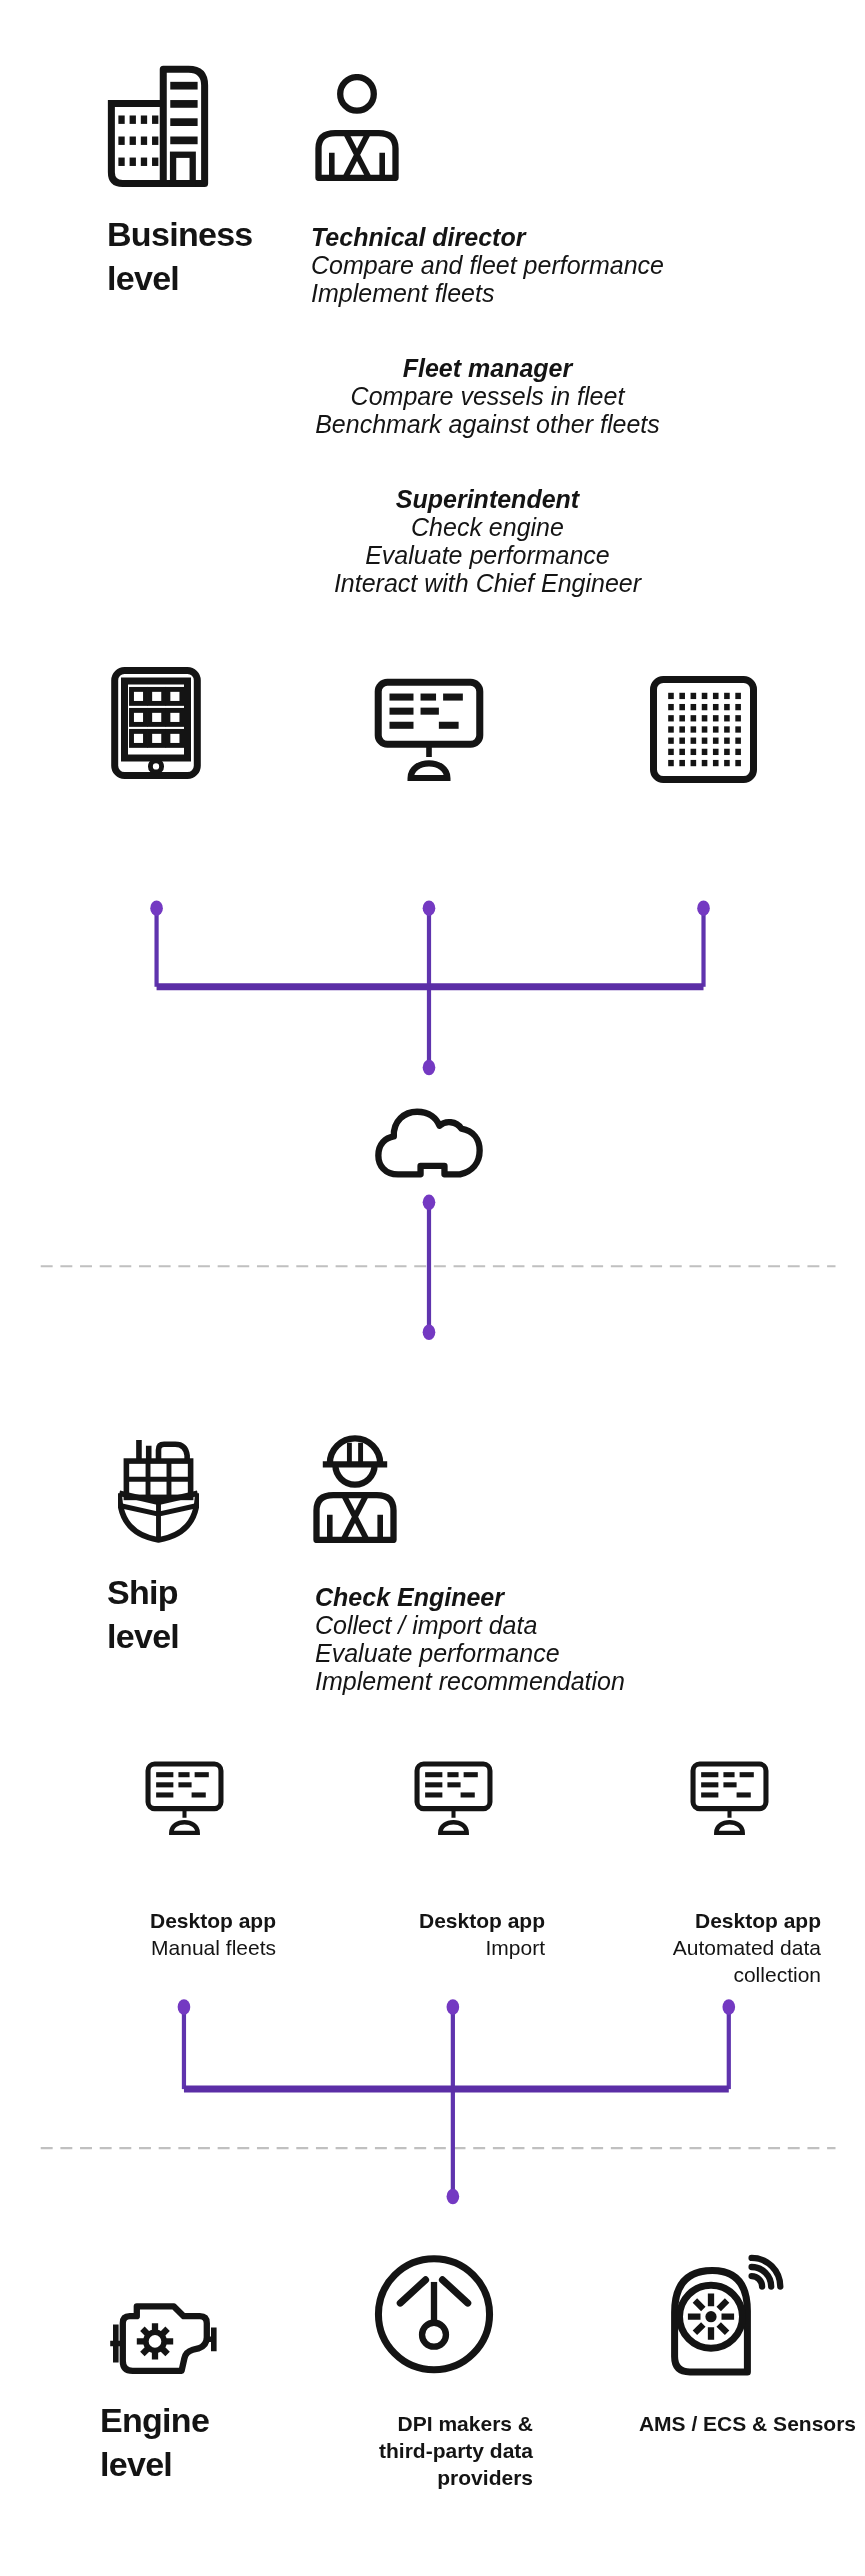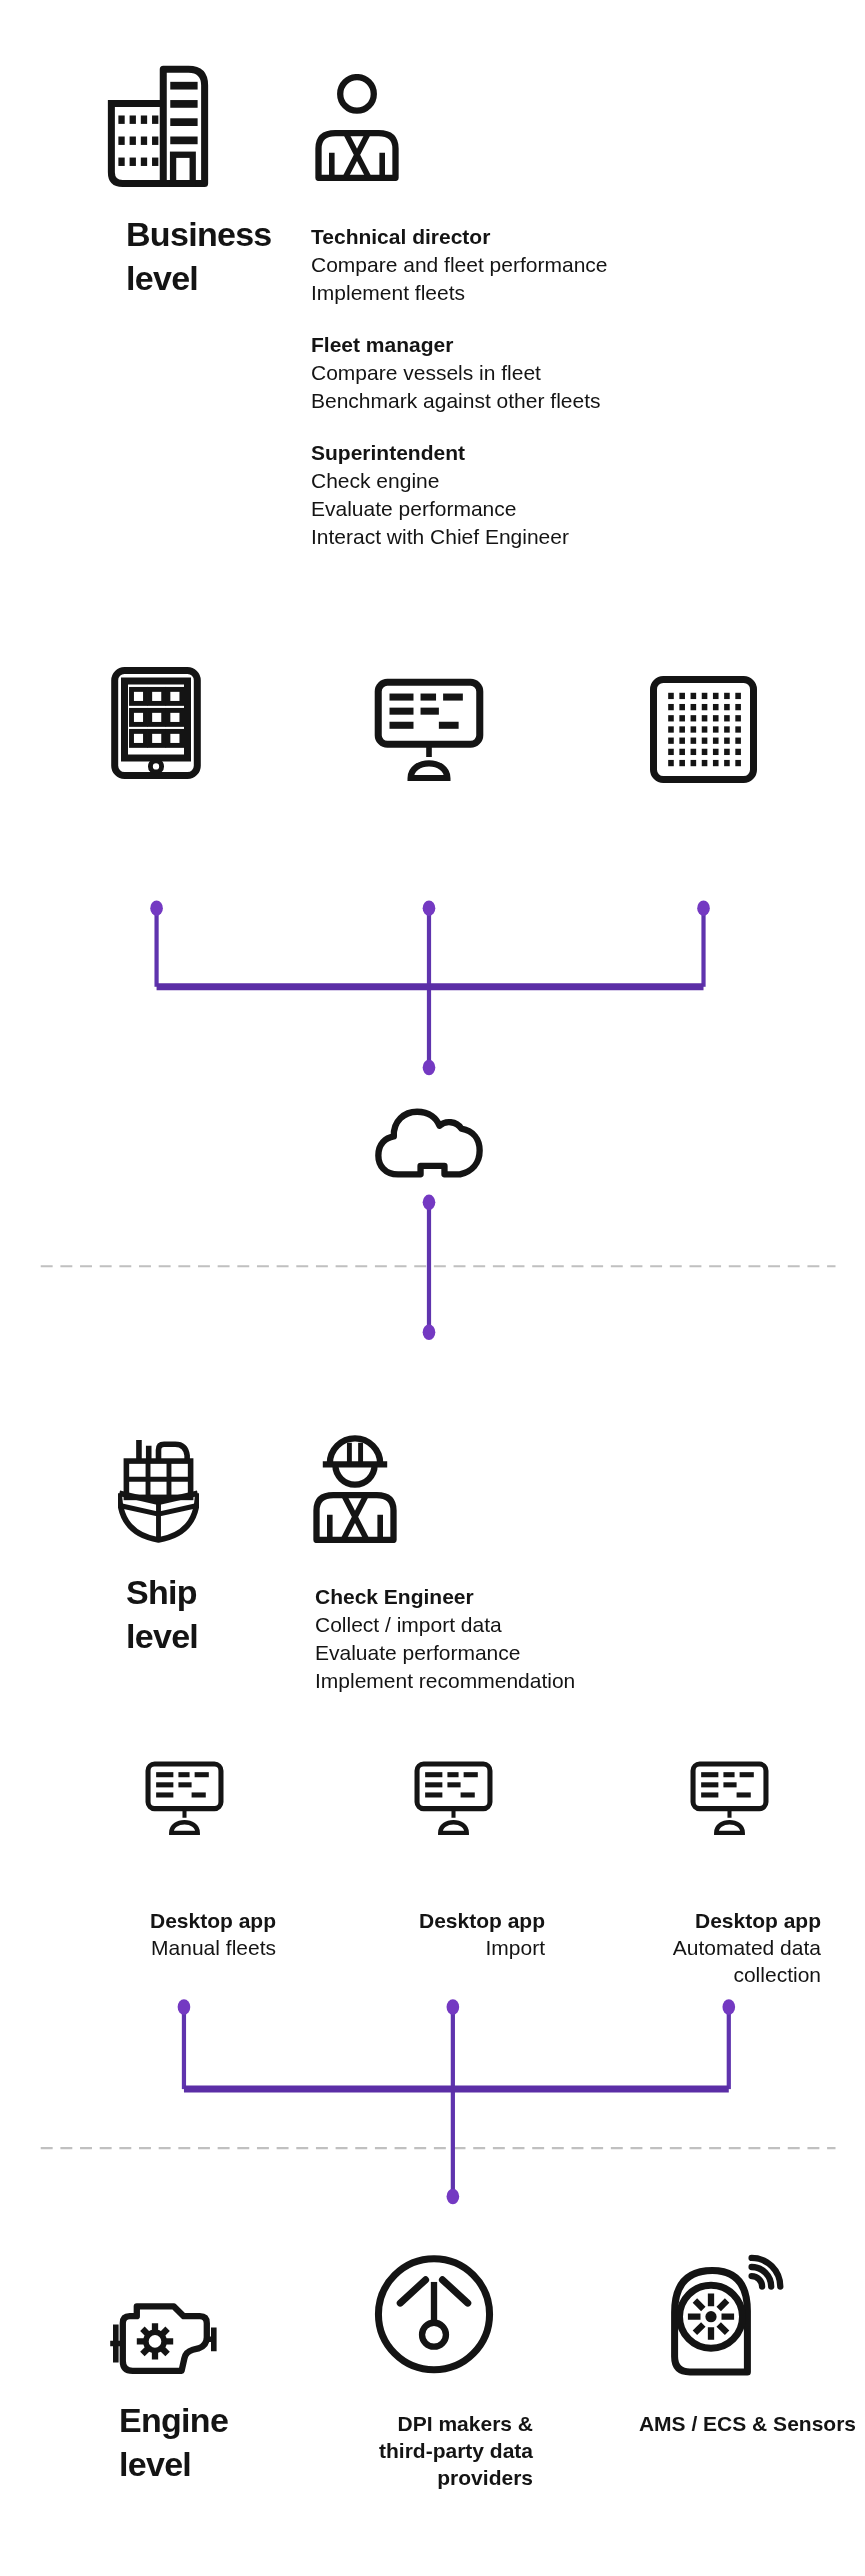--- a/index.html
+++ b/index.html
@@ -5,24 +5,24 @@
   html,body{margin:0;padding:0;background:#fff;}
   #canvas{
     position:relative;width:865px;height:2576px;background:var(--background,#fff);
     font-family:"Liberation Sans",sans-serif;color:var(--ink,#141414);overflow:hidden;
   }
   .abs{position:absolute;}
   .icon{color:var(--ink,#141414);display:block;}
   .icon svg{display:block;width:100%;height:100%;}
   .stroke{fill:none;stroke:currentColor;}
   .fillink{fill:currentColor;stroke:none;}
-  .title{font-weight:700;font-size:34px;line-height:44px;letter-spacing:-0.7px;margin-left:19px;}
-  .textblock{font-size:21px;line-height:28px;}
+  .title{font-weight:700;font-size:34px;line-height:44px;letter-spacing:-0.7px;}
+  .textblock{font-size:25px;line-height:28px;font-style:italic;}
   .textblock .head{font-weight:700;}
-  .role-group + .role-group{margin-top:24px;}
+  .role-group + .role-group{margin-top:47px;text-align:center;}
   .applabel{font-size:21px;line-height:27px;text-align:right;}
   .applabel .head{font-weight:700;}
   .srclabel{font-size:21px;line-height:27px;text-align:right;font-weight:700;}
   #connectors{position:absolute;left:0;top:0;pointer-events:none;}
   .c-line{stroke:var(--connector-line,#5F34AE);stroke-width:6;fill:none;}
   .c-bar{stroke:var(--connector-bar,#5B2EA6);stroke-width:10;fill:none;}
   .c-dot{fill:var(--connector-dot,#7439C2);stroke:none;}
   .c-dash{stroke:var(--divider,#C0C0C0);stroke-width:3;stroke-dasharray:17 11;fill:none;}
 </style>
 </head>

